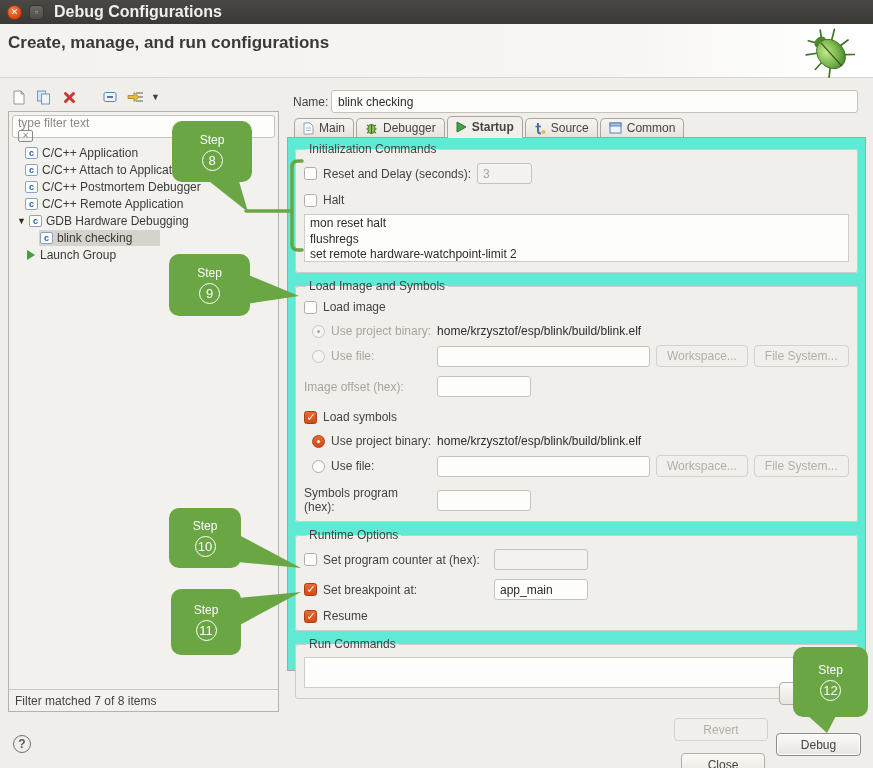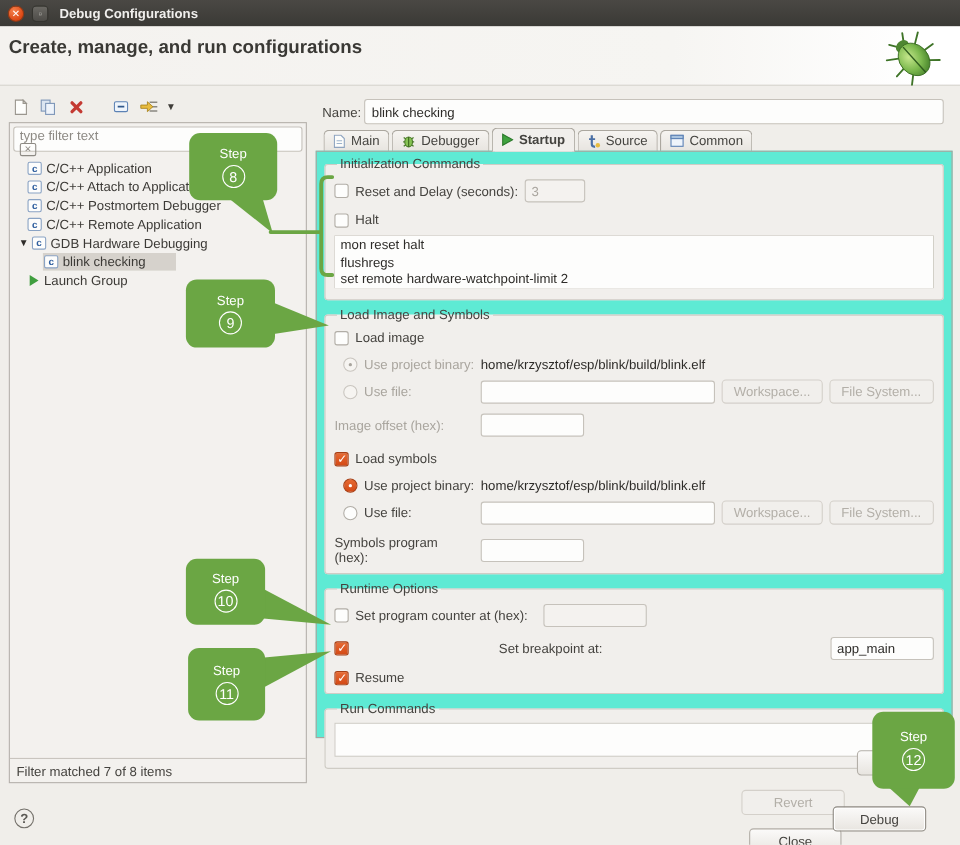--- a/index.html
+++ b/index.html
@@ -5,21 +5,21 @@
   * { box-sizing: border-box; margin: 0; padding: 0; }
   html,body { width:873px; height:768px; overflow:hidden; }
   body { font-family:"Liberation Sans","DejaVu Sans",sans-serif; background:#f0eeea; position:relative; font-size:12px; color:#45433f; }
 
   
   .titlebar { position:absolute; left:0; top:0; width:873px; height:24px;
     background:linear-gradient(#4a4844,#3a3935); display:flex; align-items:center; }
   .winbtn { width:15px; height:15px; border-radius:50%; margin-left:7px; display:flex; align-items:center; justify-content:center; font-size:9px; }
   .winbtn.close { background:radial-gradient(circle at 35% 30%,#f4814d,#dd4814 70%); border:1px solid #8f3a17; color:#fff; }
   .winbtn.minimize { background:linear-gradient(#6b6964,#4e4c48); border:1px solid #35342f; border-radius:4px; color:#b9b7b2; }
-  .wintitle { color:#f0efed; font-weight:bold; margin-left:10px; font-size:12px; }
+  .wintitle { color:#f0efed; font-weight:bold; margin-left:10px; font-size:16px; }
 
   
   .header { position:absolute; left:0; top:24px; width:873px; height:54px;
     background:linear-gradient(90deg,#f4f2ef 0%,#f6f5f2 70%,#ffffff 96%); border-bottom:1px solid #d8d5cf; }
   .header h1 { font-size:17px; font-weight:bold; color:#3a3935; position:absolute; left:8px; top:9px; }
   .bug-logo { position:absolute; right:8px; top:2px; }
 
   
   .ltoolbar { position:absolute; left:10px; top:87px; height:20px; display:flex; align-items:center; gap:7px; }
   .tbtn { width:18px; height:18px; display:flex; align-items:center; justify-content:center; }
@@ -85,21 +85,21 @@
     color:#2e2c29; padding:1px 5px; resize:none; outline:none; line-height:1.3; }
   .ta-init { height:48px; margin-top:7px; }
   .ta-run { height:31px; margin-top:6px; }
 
   .btn { display:inline-flex; align-items:center; justify-content:center; font-size:12px; color:#45433f;
     background:linear-gradient(#fbfaf9,#e8e5e0); border:1px solid #b3afa8; border-radius:4px; padding:2px 10px; height:22px; font-family:inherit; }
   .btn.disabled { background:#f1efec; color:#b3afa8; border-color:#d4d0ca; }
   .revert-btn { position:absolute; left:674px; top:682px; width:94px; height:23px;margin-top:36px; }
   .apply-btn  { position:absolute; left:779px; top:682px; width:86px; height:23px; }
   .close-btn { position:absolute; left:681px; top:733px; width:84px; height:23px;margin-top:20px; }
-  .debug-btn { position:absolute; left:757px; top:733px; width:85px; height:23px;
+  .debug-btn { position:absolute; left:776px; top:733px; width:85px; height:23px;
     border:1px solid #8f8b84; box-shadow:inset 0 0 0 1px #fff; }
   .help-btn { position:absolute; left:13px; top:735px; width:18px; height:18px; border:1.5px solid #74716b;
     border-radius:50%; color:#5a5853; font-size:12px; font-weight:bold; display:flex; align-items:center; justify-content:center; }
 
   
   .callout { position:absolute; background:#6ba644; border-radius:10px; color:#fff; z-index:41;
     display:flex; flex-direction:column; align-items:center; justify-content:center; gap:3px; }
   .co-label { font-size:12px; }
   .co-num { width:21px; height:21px; border:1.5px solid #fff; border-radius:50%; font-size:13px;
     display:flex; align-items:center; justify-content:center; }
@@ -345,21 +345,21 @@
     </div>
   </fieldset>
 
   <fieldset>
     <legend>Runtime Options</legend>
     <div class="row">
       <span class="cb"></span>
       <span class="lblw165">Set program counter at (hex):</span>
       <input class="tfield gray w94" disabled="" style="">
     </div>
-    <div class="row" style="margin-top:9px;justify-content:space-between;">
+    <div class="row" style="margin-top:9px;">
       <span class="cb checked"></span>
       <span class="lblw165">Set breakpoint at:</span>
       <input class="tfield w94" value="app_main" style="">
     </div>
     <div class="row" style="margin-top:9px;">
       <span class="cb checked"></span>
       <span>Resume</span>
     </div>
   </fieldset>
 

